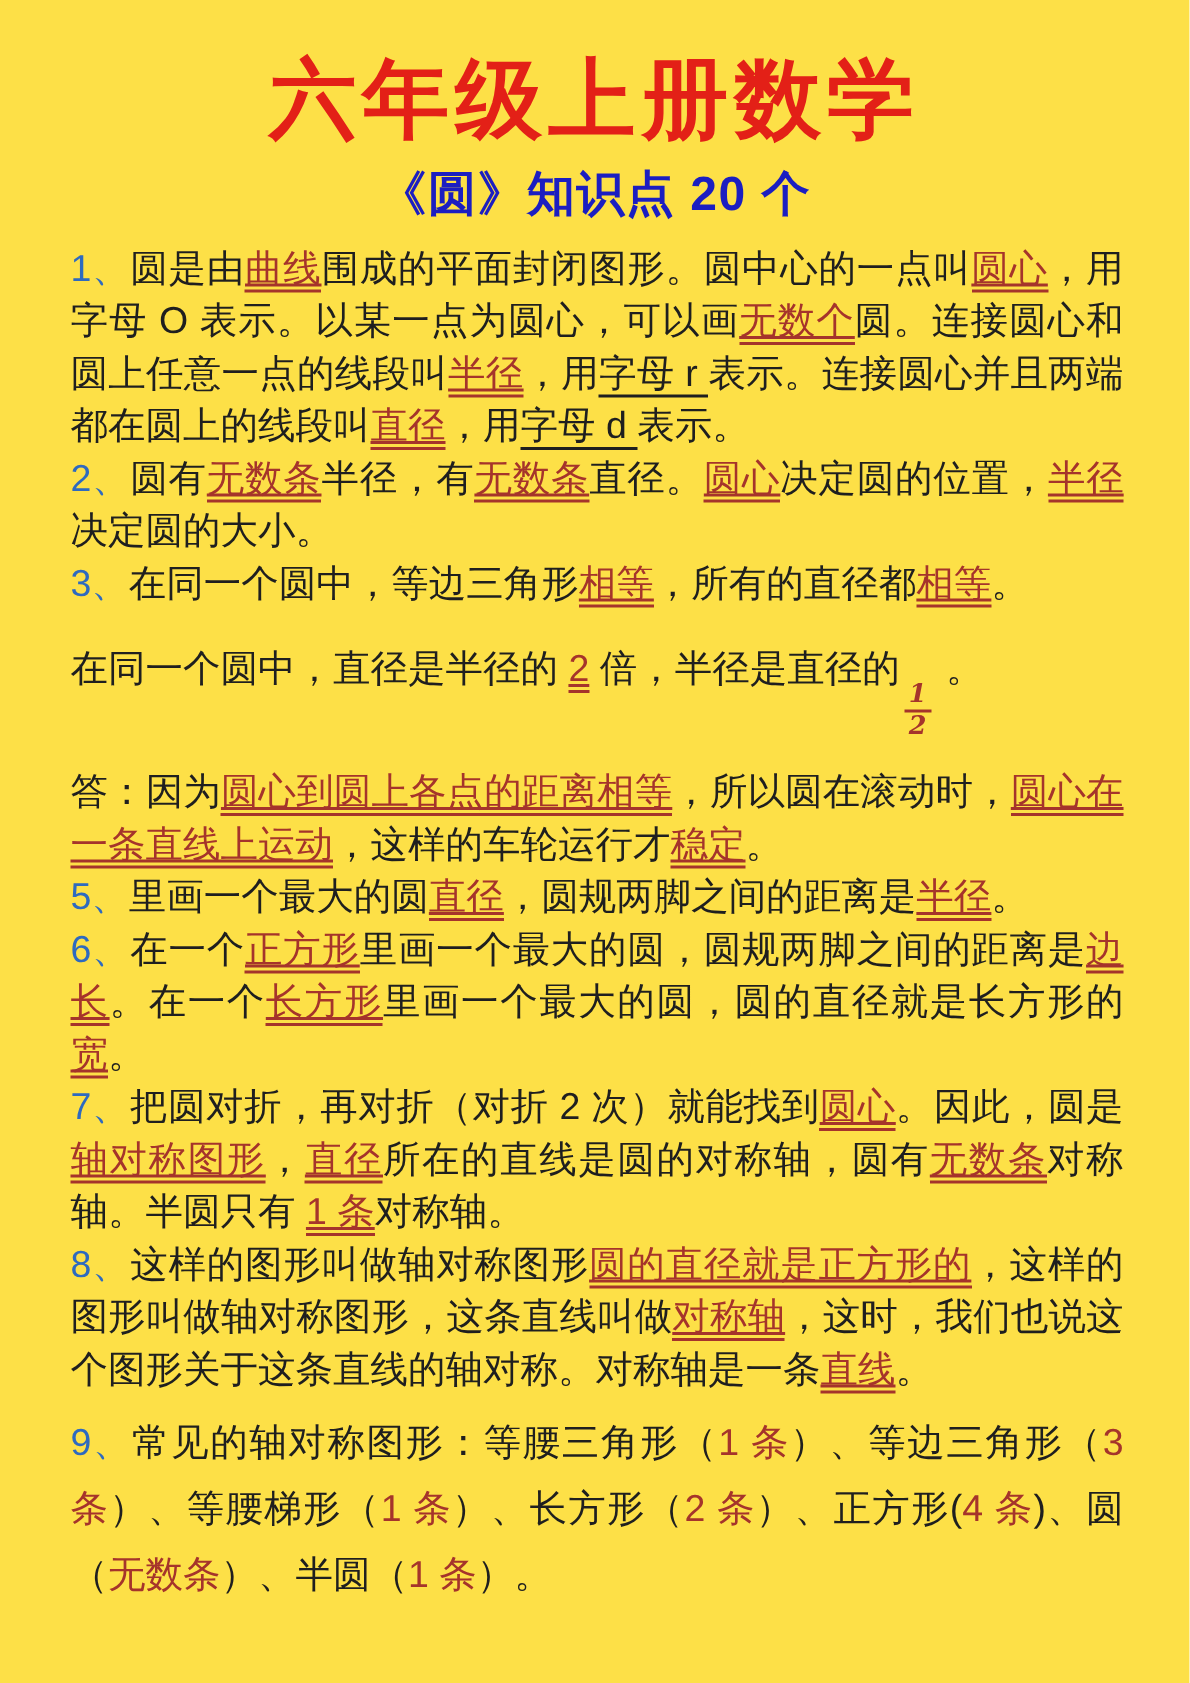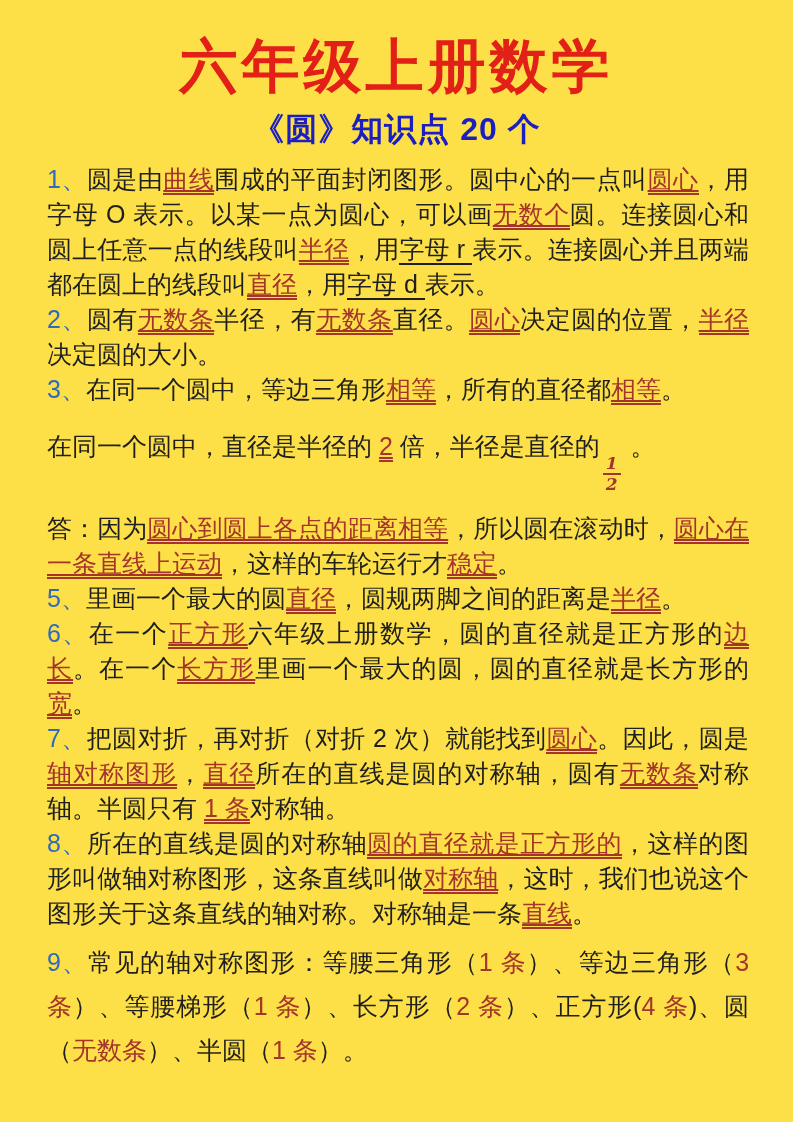--- a/index.html
+++ b/index.html
@@ -70,18 +70,18 @@
       <p class="para"><span class="seg-num">1、</span><span class="seg-n">圆是由</span><span class="seg-ru">曲线</span><span class="seg-n">围成的平面封闭图形。圆中心的一点叫</span><span class="seg-ru">圆心</span><span class="seg-n">，用字母 O 表示。以某一点为圆心，可以画</span><span class="seg-ru">无数个</span><span class="seg-n">圆。连接圆心和圆上任意一点的线段叫</span><span class="seg-ru">半径</span><span class="seg-n">，用</span><span class="seg-bu">字母 r </span><span class="seg-n">表示。连接圆心并且两端都在圆上的线段叫</span><span class="seg-ru">直径</span><span class="seg-n">，用</span><span class="seg-bu">字母 d </span><span class="seg-n">表示。</span></p>
       <p class="para"><span class="seg-num">2、</span><span class="seg-n">圆有</span><span class="seg-ru">无数条</span><span class="seg-n">半径，有</span><span class="seg-ru">无数条</span><span class="seg-n">直径。</span><span class="seg-ru">圆心</span><span class="seg-n">决定圆的位置，</span><span class="seg-ru">半径</span><span class="seg-n">决定圆的大小。</span></p>
       <p class="para"><span class="seg-num">3、</span><span class="seg-n">在同一个圆中，等边三角形</span><span class="seg-ru">相等</span><span class="seg-n">，所有的直径都</span><span class="seg-ru">相等</span><span class="seg-n">。</span></p>
       <p class="para para-frac"><span class="seg-n">在同一个圆中，直径是半径的 </span><span class="seg-ru">2</span><span class="seg-n"> 倍，半径是直径的</span><span class="frac">
           <span class="fnum">1</span>
           <span class="fbar"></span>
           <span class="fden">2</span>
         </span><span class="seg-n"> 。</span></p>
       <p class="para"><span class="seg-n">答：因为</span><span class="seg-ru">圆心到圆上各点的距离相等</span><span class="seg-n">，所以圆在滚动时，</span><span class="seg-ru">圆心在一条直线上运动</span><span class="seg-n">，这样的车轮运行才</span><span class="seg-ru">稳定</span><span class="seg-n">。</span></p>
       <p class="para"><span class="seg-num">5、</span><span class="seg-n">里画一个最大的圆</span><span class="seg-ru">直径</span><span class="seg-n">，圆规两脚之间的距离是</span><span class="seg-ru">半径</span><span class="seg-n">。</span></p>
-      <p class="para"><span class="seg-num">6、</span><span class="seg-n">在一个</span><span class="seg-ru">正方形</span><span class="seg-n">六年级上册数学，圆的直径就是正方形的</span><span class="seg-ru">边长</span><span class="seg-n">。在一个</span><span class="seg-ru">长方形</span><span class="seg-n">里画一个最大的圆，圆的直径就是长方形的</span><span class="seg-ru">宽</span><span class="seg-n">。</span></p>
+      <p class="para"><span class="seg-num">6、</span><span class="seg-n">在一个</span><span class="seg-ru">正方形</span><span class="seg-n">里画一个最大的圆，圆规两脚之间的距离是</span><span class="seg-ru">边长</span><span class="seg-n">。在一个</span><span class="seg-ru">长方形</span><span class="seg-n">里画一个最大的圆，圆的直径就是长方形的</span><span class="seg-ru">宽</span><span class="seg-n">。</span></p>
       <p class="para"><span class="seg-num">7、</span><span class="seg-n">把圆对折，再对折（对折 2 次）就能找到</span><span class="seg-ru">圆心</span><span class="seg-n">。因此，圆是</span><span class="seg-ru">轴对称图形</span><span class="seg-n">，</span><span class="seg-ru">直径</span><span class="seg-n">所在的直线是圆的对称轴，圆有</span><span class="seg-ru">无数条</span><span class="seg-n">对称轴。半圆只有 </span><span class="seg-ru">1 条</span><span class="seg-n">对称轴。</span></p>
-      <p class="para"><span class="seg-num">8、</span><span class="seg-n">所在的直线是圆的对称轴</span><span class="seg-ru">圆的直径就是正方形的</span><span class="seg-n">，这样的图形叫做轴对称图形，这条直线叫做</span><span class="seg-ru">对称轴</span><span class="seg-n">，这时，我们也说这个图形关于这条直线的轴对称。对称轴是一条</span><span class="seg-ru">直线</span><span class="seg-n">。</span></p>
+      <p class="para"><span class="seg-num">8、</span><span class="seg-n">这样的图形叫做轴对称图形</span><span class="seg-ru">圆的直径就是正方形的</span><span class="seg-n">，这样的图形叫做轴对称图形，这条直线叫做</span><span class="seg-ru">对称轴</span><span class="seg-n">，这时，我们也说这个图形关于这条直线的轴对称。对称轴是一条</span><span class="seg-ru">直线</span><span class="seg-n">。</span></p>
       <p class="para para-9"><span class="seg-num">9、</span><span class="seg-n">常见的轴对称图形：等腰三角形（</span><span class="seg-r">1 条</span><span class="seg-n">）、等边三角形（</span><span class="seg-r">3 条</span><span class="seg-n">）、等腰梯形（</span><span class="seg-r">1 条</span><span class="seg-n">）、长方形（</span><span class="seg-r">2 条</span><span class="seg-n">）、正方形(</span><span class="seg-r">4 条</span><span class="seg-n">)、圆（</span><span class="seg-r">无数条</span><span class="seg-n">）、半圆（</span><span class="seg-r">1 条</span><span class="seg-n">）。</span></p>
     </div>
 </div>
 
 </body></html>

